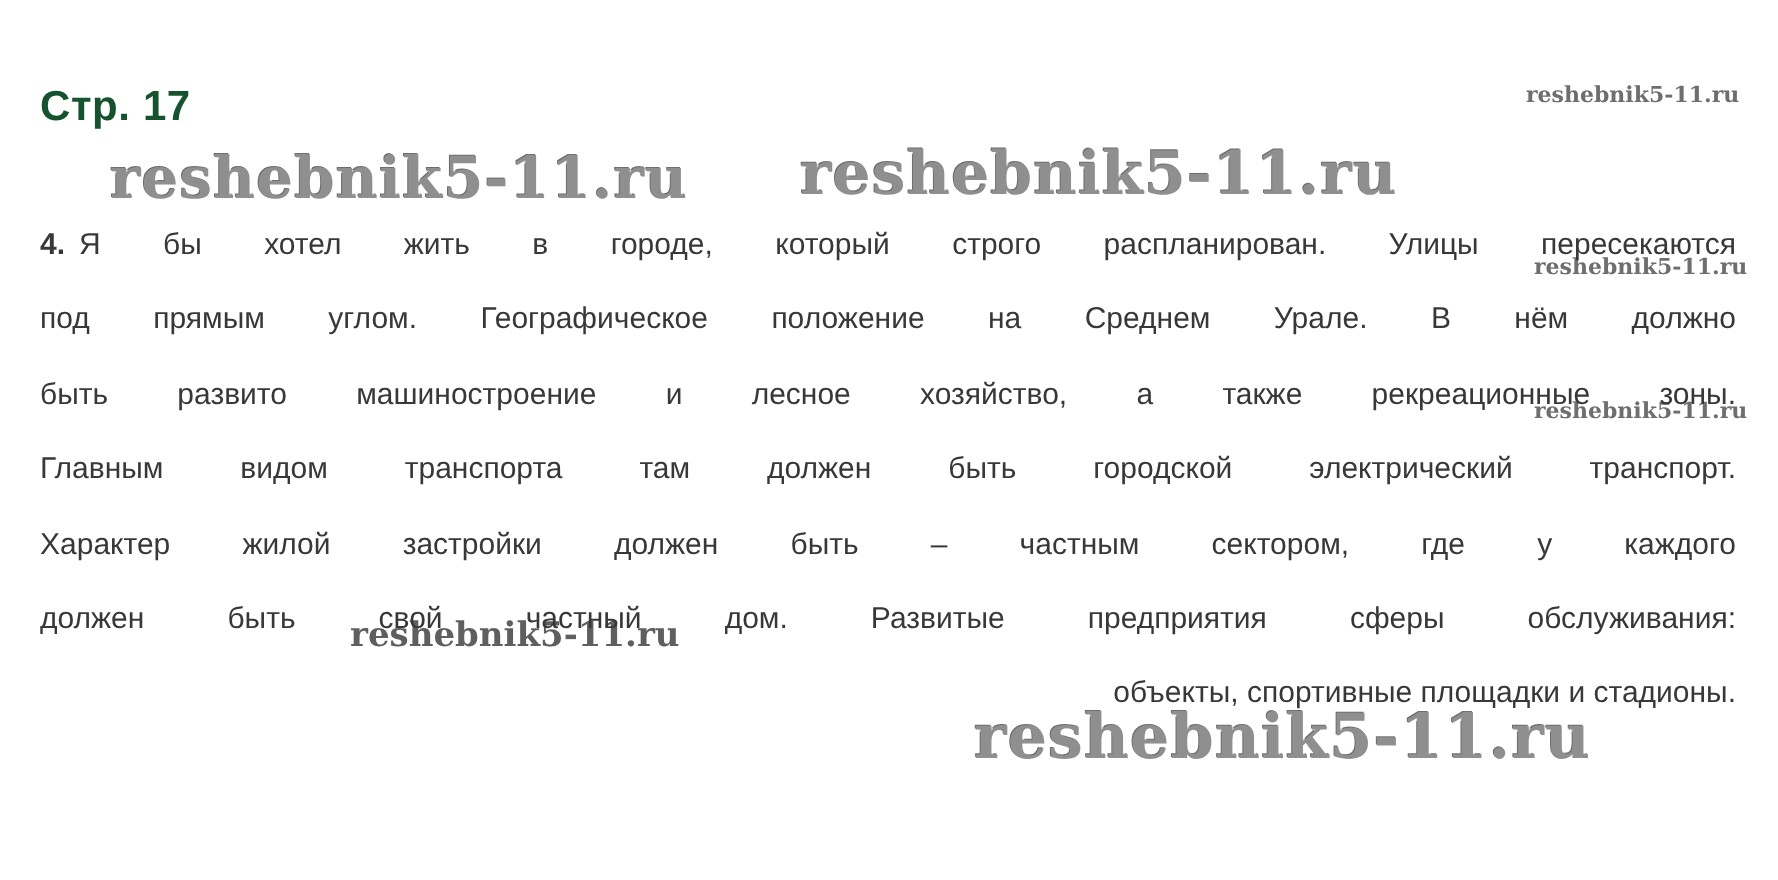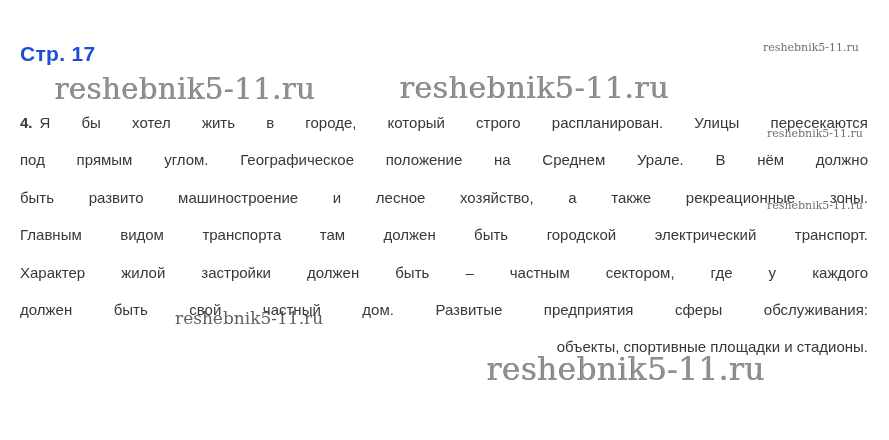--- a/index.html
+++ b/index.html
@@ -15,21 +15,21 @@
     overflow: hidden;
     font-family: "Liberation Sans", sans-serif;
     color: #383838;
   }
   .page-label {
     position: absolute;
     left: 20px;
     top: 42px;
     font-size: 21px;
     font-weight: 700;
-    color: #1d4ed8;
+    color: #14532d;
     letter-spacing: 0.3px;
   }
   
   .answer {
     position: absolute;
     left: 20px;
     right: 21px;
     top: 104px;
   }
   .line {
@@ -46,21 +46,21 @@
     text-align: right;
   }
   .num {
     font-weight: 700;
     margin-right: 7px;
   }
   
   .wm {
     position: absolute;
     font-family: "DejaVu Serif", serif;
-    font-weight: 400;
+    font-weight: 700;
     pointer-events: none;
     white-space: nowrap;
   }
   .wm-big {
     font-size: 29px;
     color: #8f8f8f;
     text-shadow: 1px 1px 0 rgba(255,255,255,0.65), -0.5px -0.5px 0 #6e6e6e;
     letter-spacing: 0.5px;
   }
   .wm-med {

